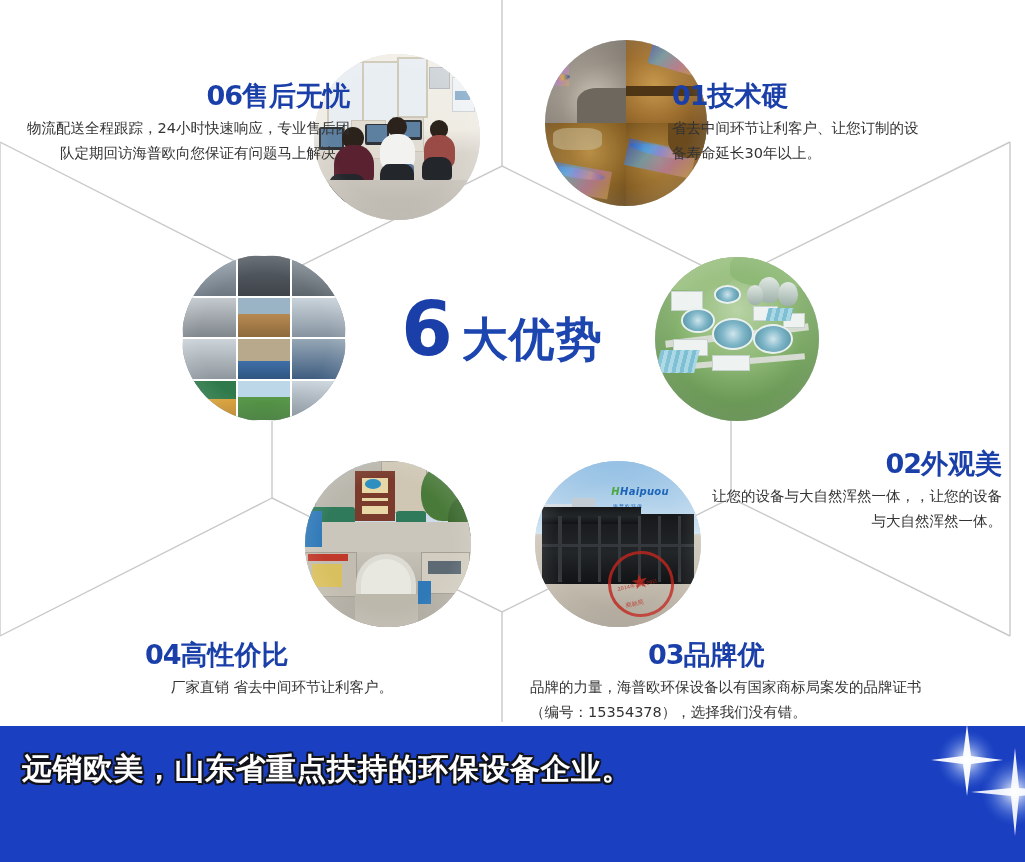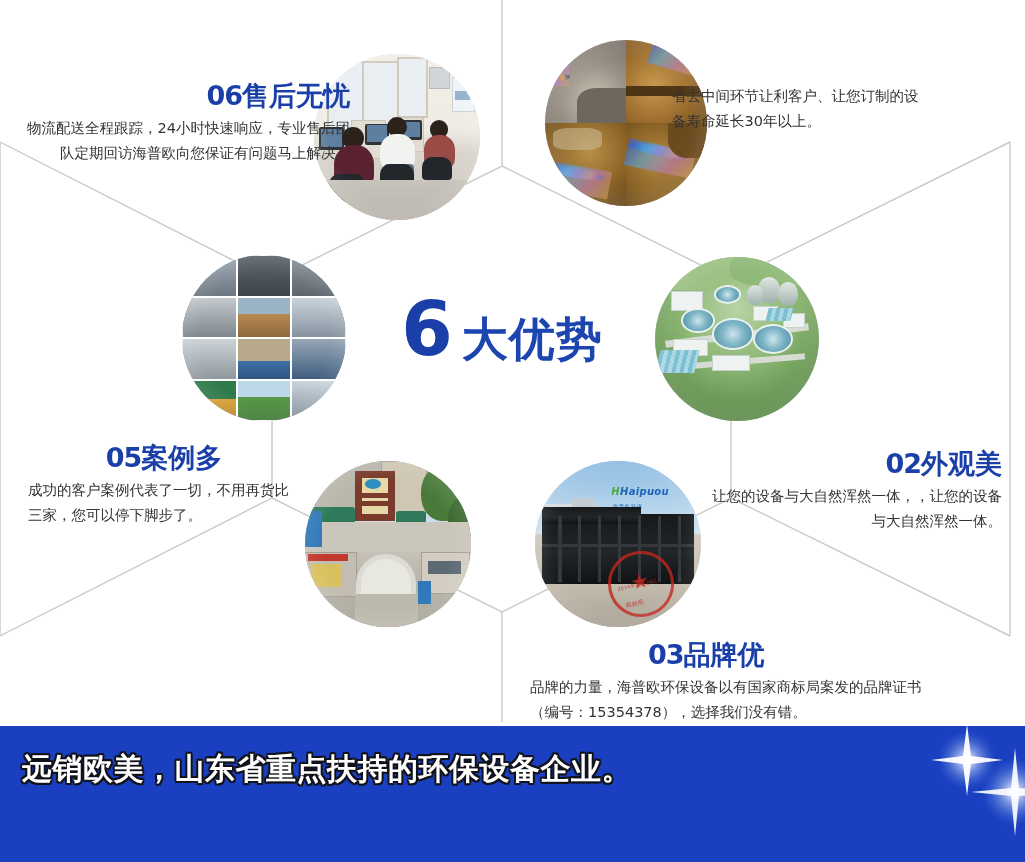--- a/index.html
+++ b/index.html
@@ -372,43 +372,46 @@
     </div>
   </div>
 
   <div class="feat right-align" id="feat06">
     <div class="head">
       <span class="num">06</span><span>售后无忧</span>
     </div>
     <div class="body">物流配送全程跟踪，24小时快速响应，专业售后团队定期回访海普欧向您保证有问题马上解决。</div>
   </div>
 
-  <div class="feat left-align" id="feat05">
-    <div class="head" style="text-align:center;">
-      <span class="num">05</span><span>案例多</span>
-    </div>
-    <div class="body">成功的客户案例代表了一切，不用再货比三家，您可以停下脚步了。</div>
-  </div>
-
+
+  <div class="feat left-align" id="feat04">
+    <div class="head">
+      <span class="num">04</span><span>高性价比</span>
+    </div>
+    <div class="body" style="margin-left:26px;">厂家直销 省去中间环节让利客户。</div>
+  </div>
 
   <div class="feat left-align" id="feat03">
     <div class="head" style="margin-left:118px;">
       <span class="num">03</span><span>品牌优</span>
     </div>
     <div class="body" style="width:392px;">品牌的力量，海普欧环保设备以有国家商标局案发的品牌证书（编号：15354378），选择我们没有错。</div>
   </div>
 
   <div class="feat right-align" id="feat02">
     <div class="head" style="text-align:right;">
       <span class="num">02</span><span>外观美</span>
     </div>
     <div class="body">让您的设备与大自然浑然一体，，让您的设备与大自然浑然一体。</div>
   </div>
 
   <div class="feat left-align" id="feat01">
+    <div class="head">
+      <span class="num">01</span><span>技术硬</span>
+    </div>
     <div class="body" style="width:252px;">省去中间环节让利客户、让您订制的设备寿命延长30年以上。</div>
   </div>
 
   <div class="banner">
     <svg class="sparkle" style="left:905px;top:-6px;" width="190" height="150" viewBox="0 0 190 150">
       <defs>
         <radialGradient id="glow1" cx="50%" cy="50%" r="50%">
           <stop offset="0%" stop-color="#ffffff" stop-opacity="1"></stop>
           <stop offset="100%" stop-color="#3f6fe0" stop-opacity="0"></stop>
         </radialGradient>

